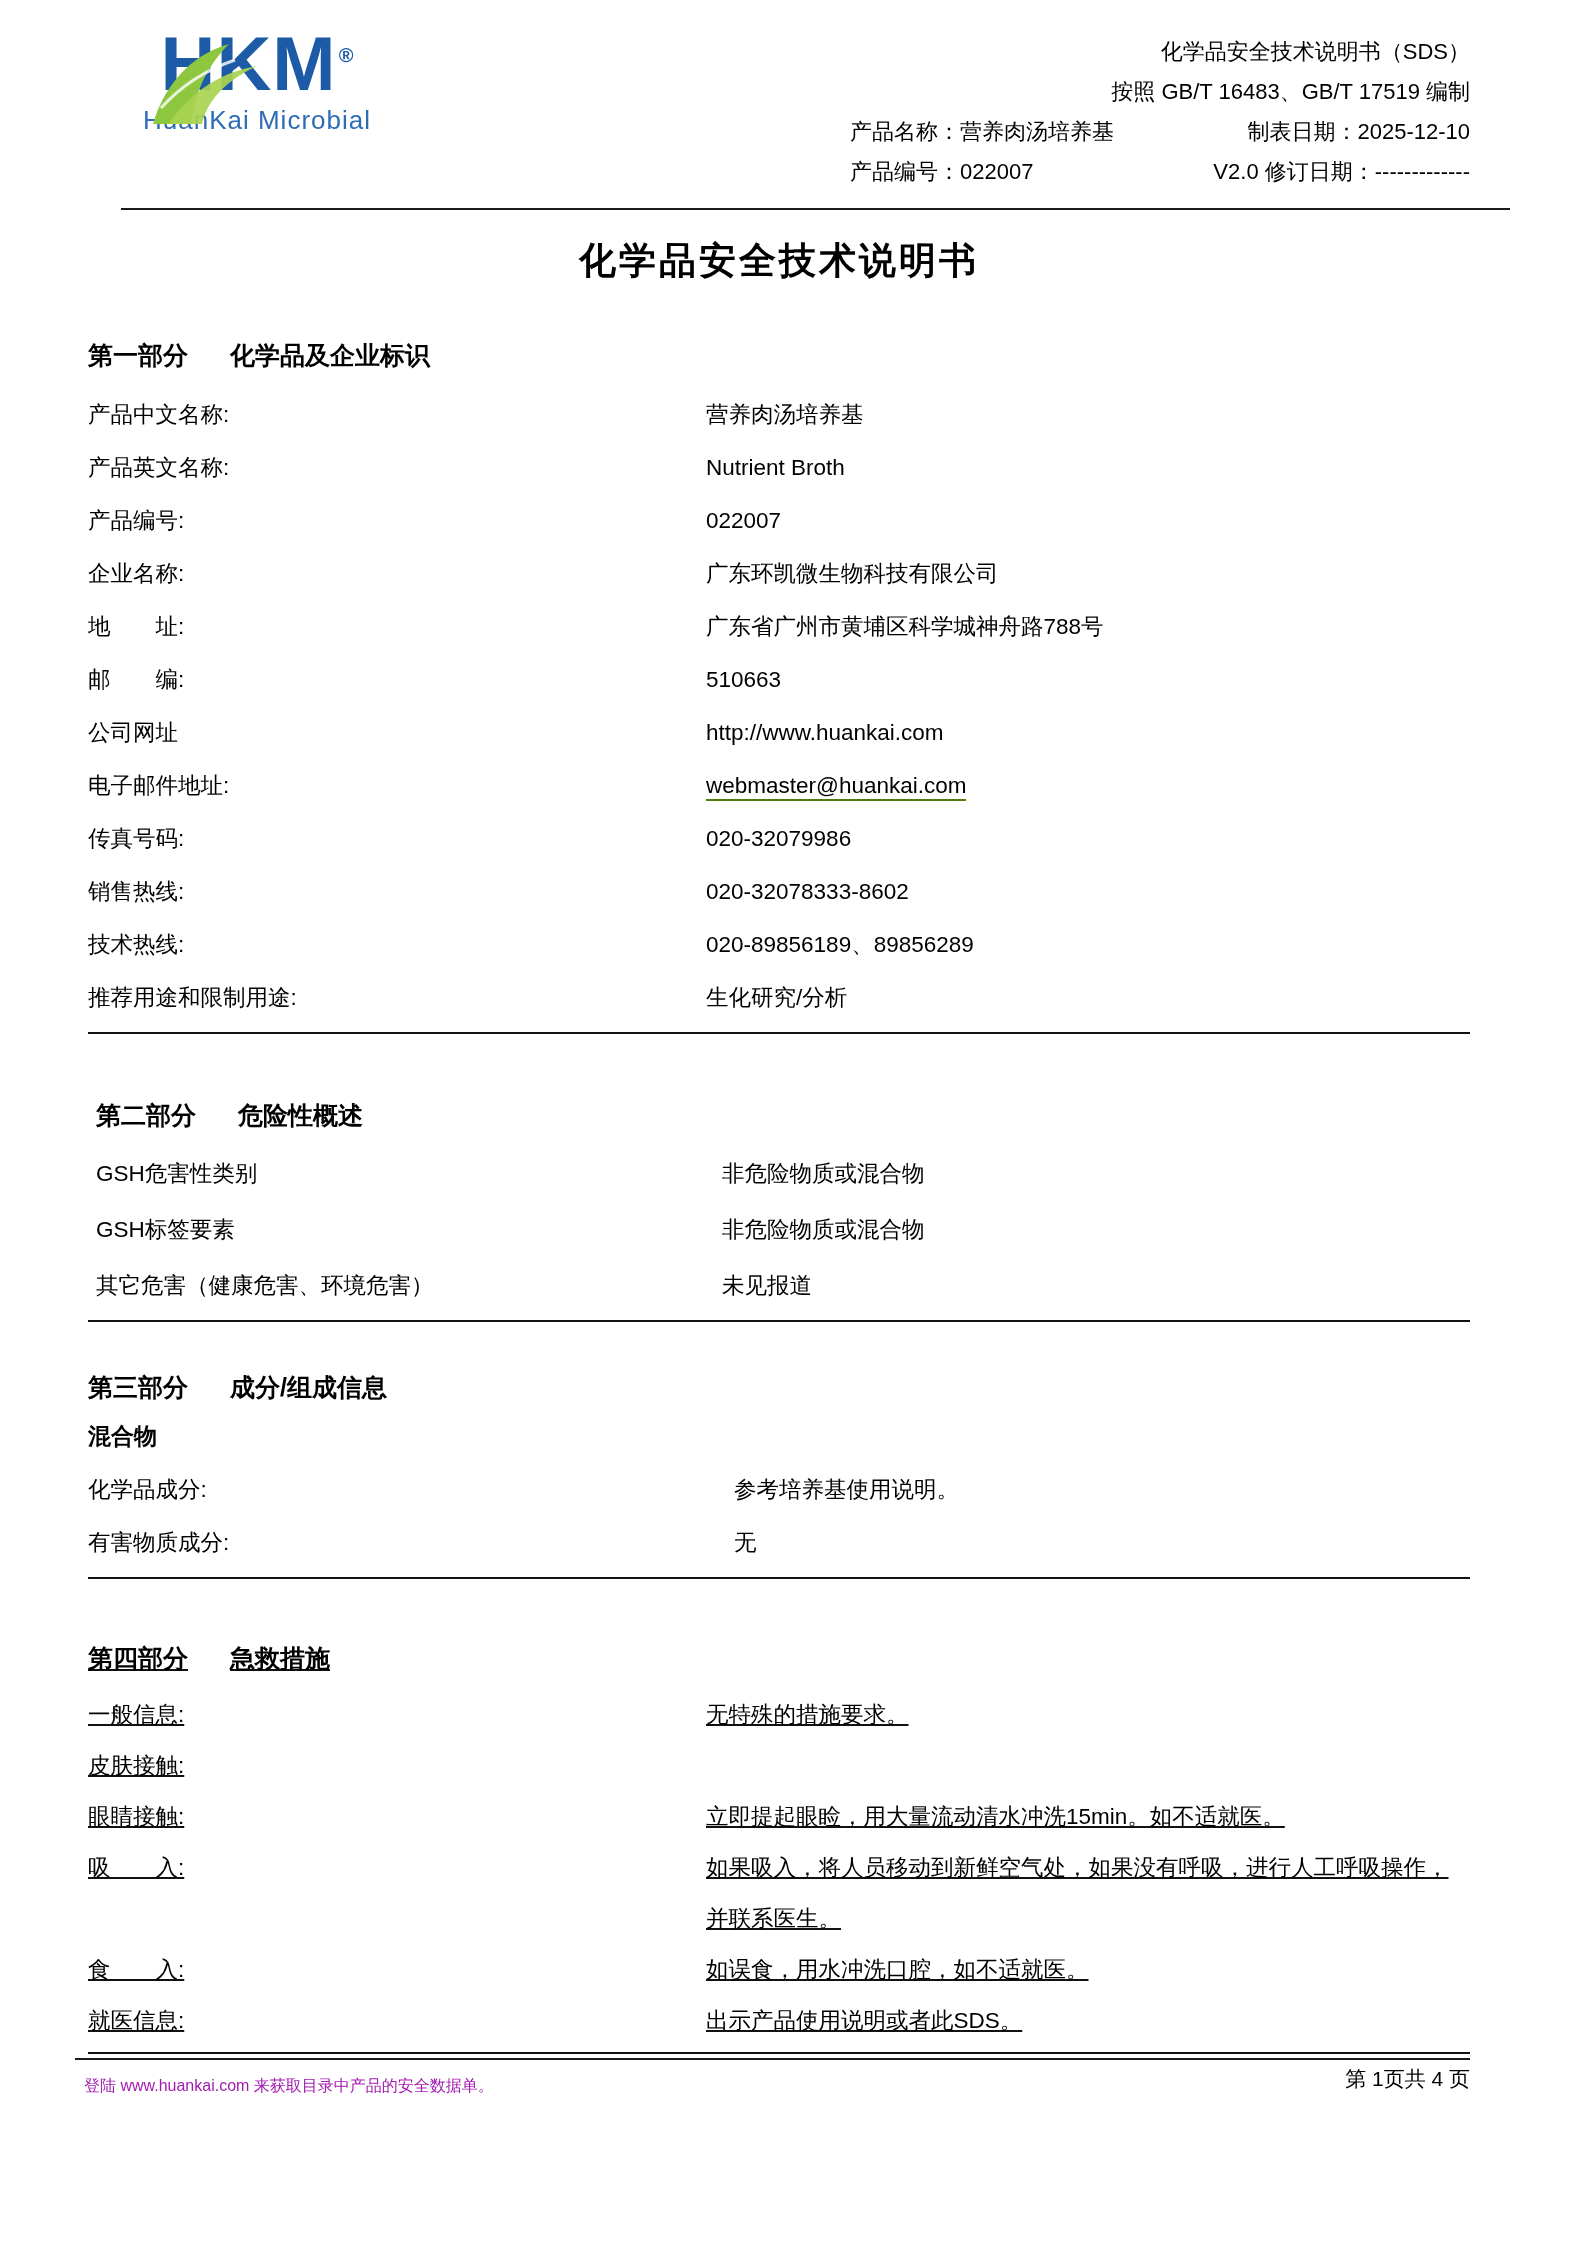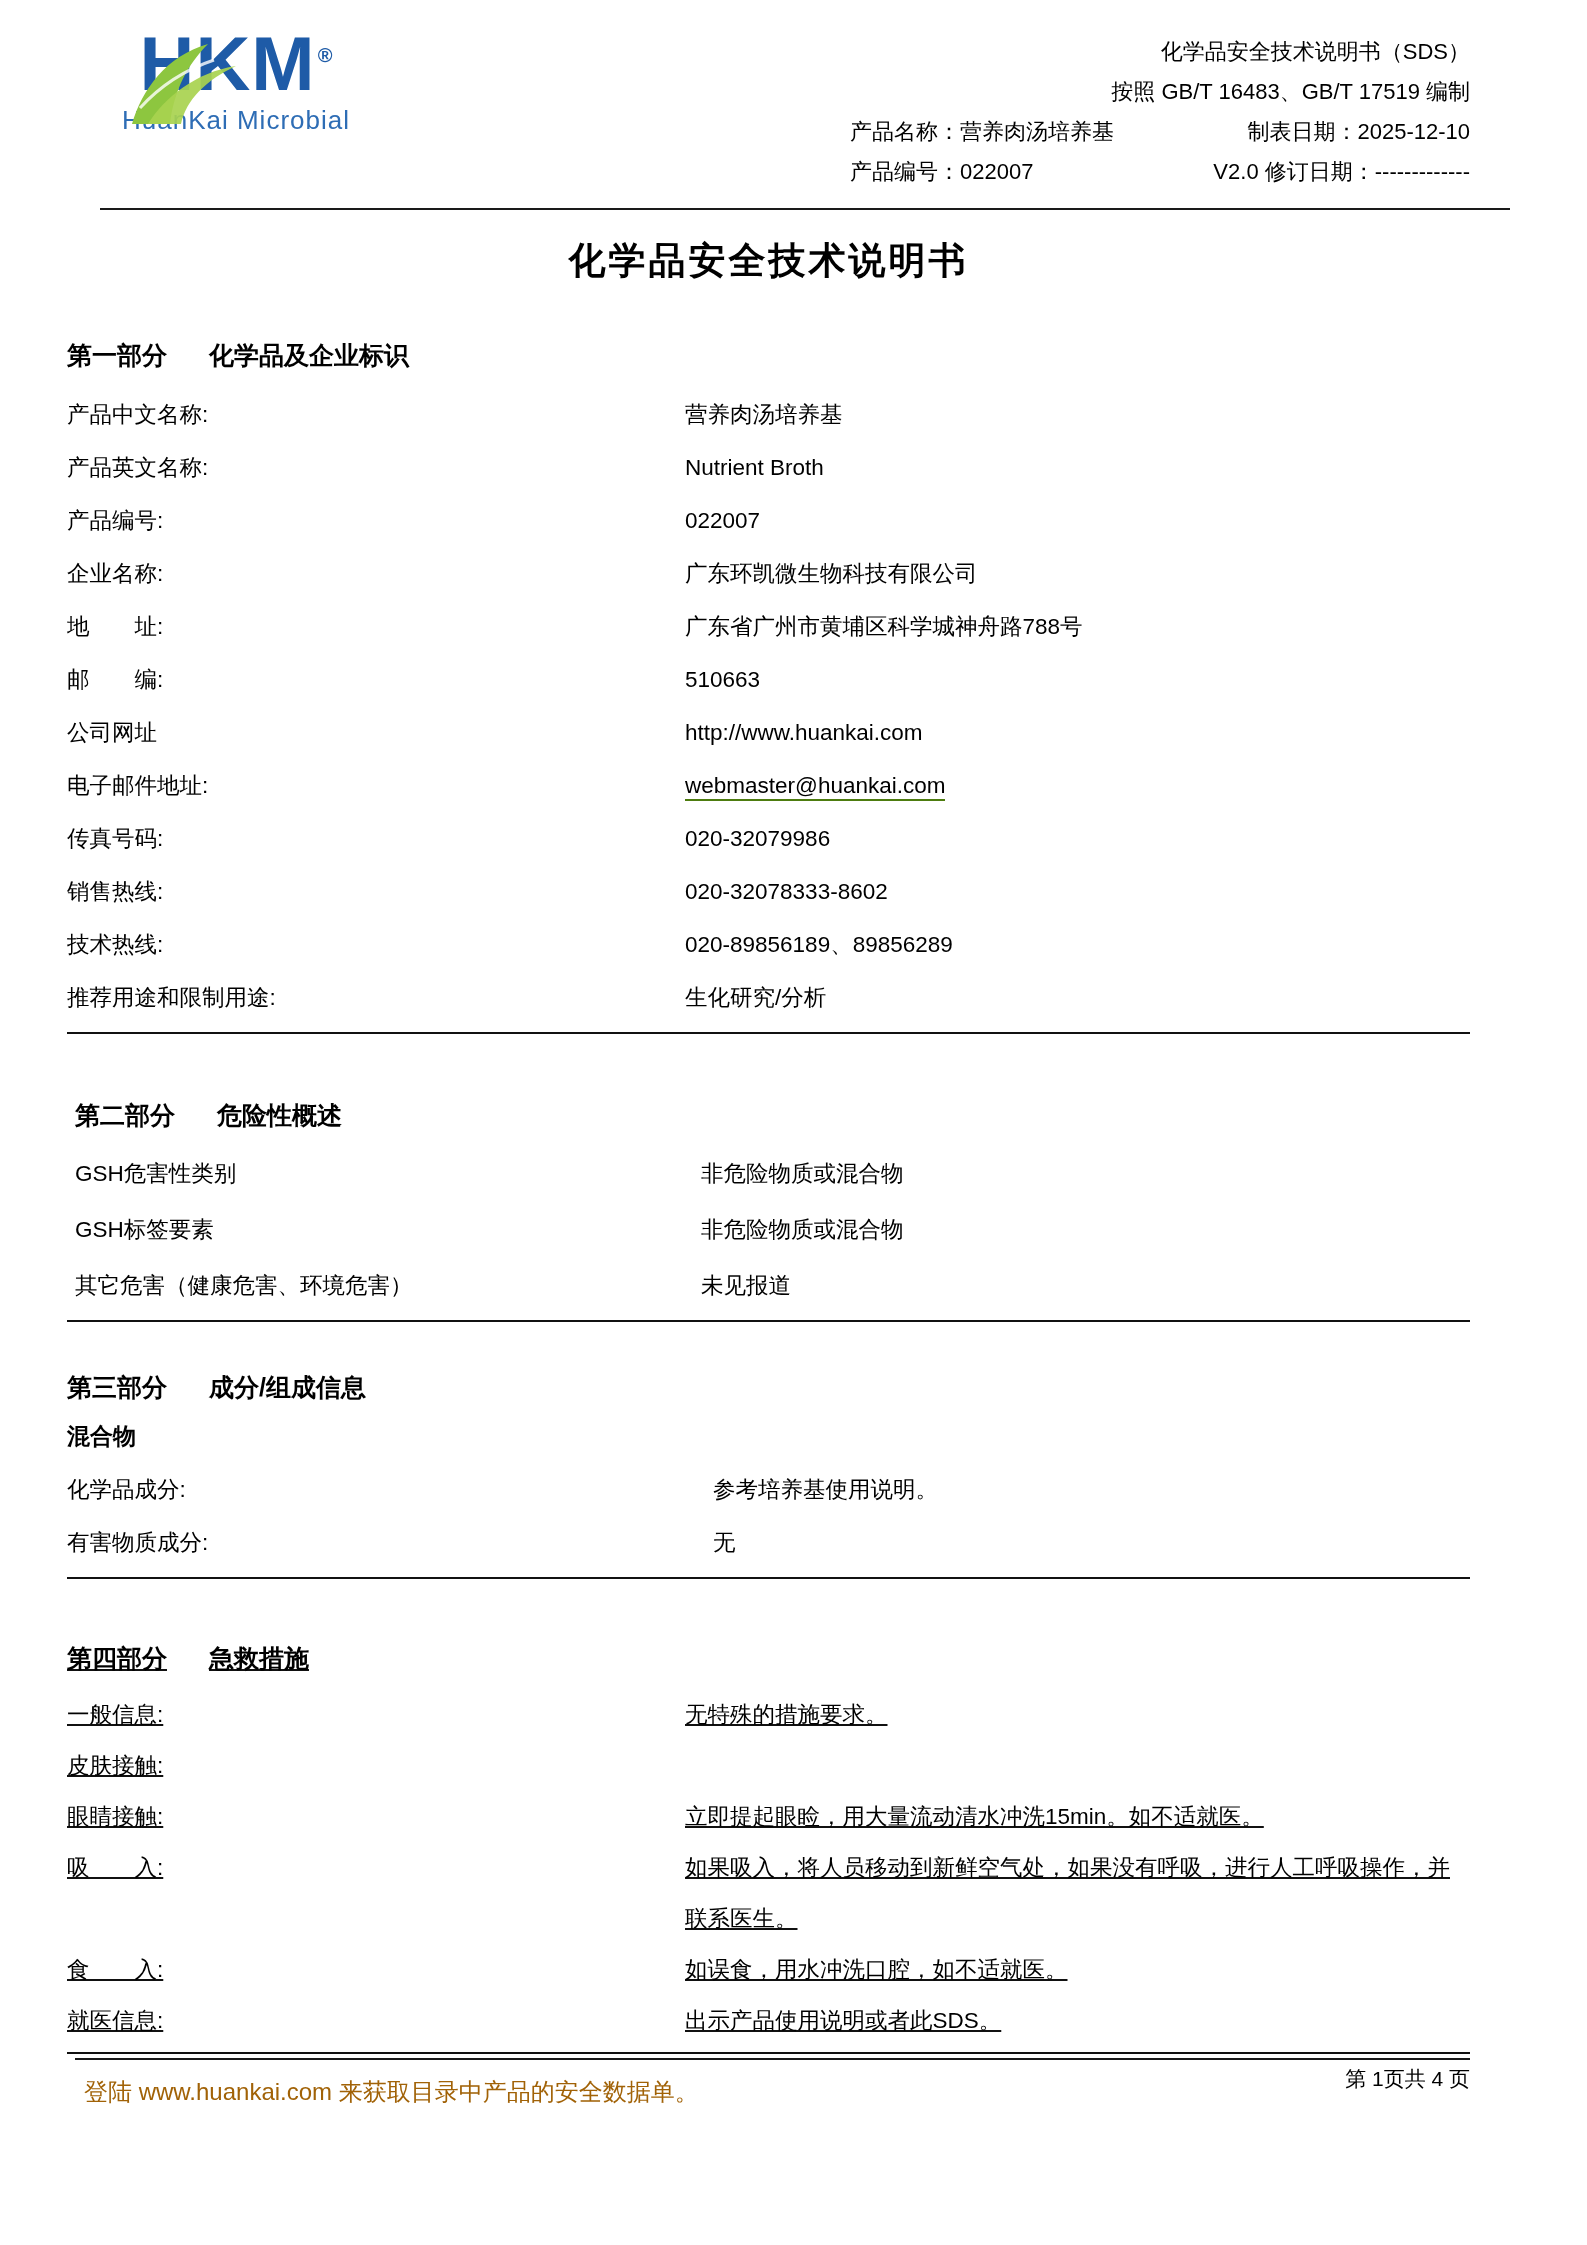--- a/index.html
+++ b/index.html
@@ -4,21 +4,21 @@
 <style>
   html,body{margin:0;padding:0;background:#e8e8e8;}
   .page{
     position:relative;
     width:1587px;height:2245px;
     margin:0 auto;
     background:#ffffff;
     color:#111;
     font-family:"Liberation Sans","DejaVu Sans",sans-serif;
     box-sizing:border-box;
-    padding:0 117px 0 67px;
+    padding:0 117px 0 88px;
     overflow:hidden;
   }
   
   .hdr{display:flex;justify-content:space-between;align-items:flex-start;padding-top:26px;}
   .logo{margin-left:4px;width:330px;text-align:center;}
   .logo-mark{position:relative;display:inline-block;line-height:1;}
   .logo-hkm{
     font-size:76px;font-weight:bold;letter-spacing:1px;
     color:#1e5ba7;position:relative;z-index:1;
   }
@@ -53,21 +53,21 @@
   .divider{height:2px;background:#111;}
   .sec1 .divider{margin-top:8px;}
   .sec2 .divider{margin-top:6px;margin-left:-8px;}
   .sec3 .divider{margin-top:8px;}
   .sec4 .divider{margin-top:6px;}
   .email-link{border-bottom:2px solid #4d7c0f;padding-bottom:1px;}
   
   .footer{position:absolute;left:84px;right:117px;top:2058px;}
   .footer-rule{height:2px;background:#1a1a1a;margin-left:-9px;}
   .footer-row{display:flex;justify-content:space-between;align-items:flex-start;}
-  .footer-note{font-size:24px;margin-top:16px;color:#a16207;}
+  .footer-note{font-size:16px;margin-top:16px;color:#a21caf;}
   .footer-page{font-size:21px;margin-top:5px;color:#000;white-space:nowrap;}
 </style>
 </head>
 <body>
 
 <div class="page">
 
   <div class="hdr">
     <div class="logo">
       <div class="logo-mark">

